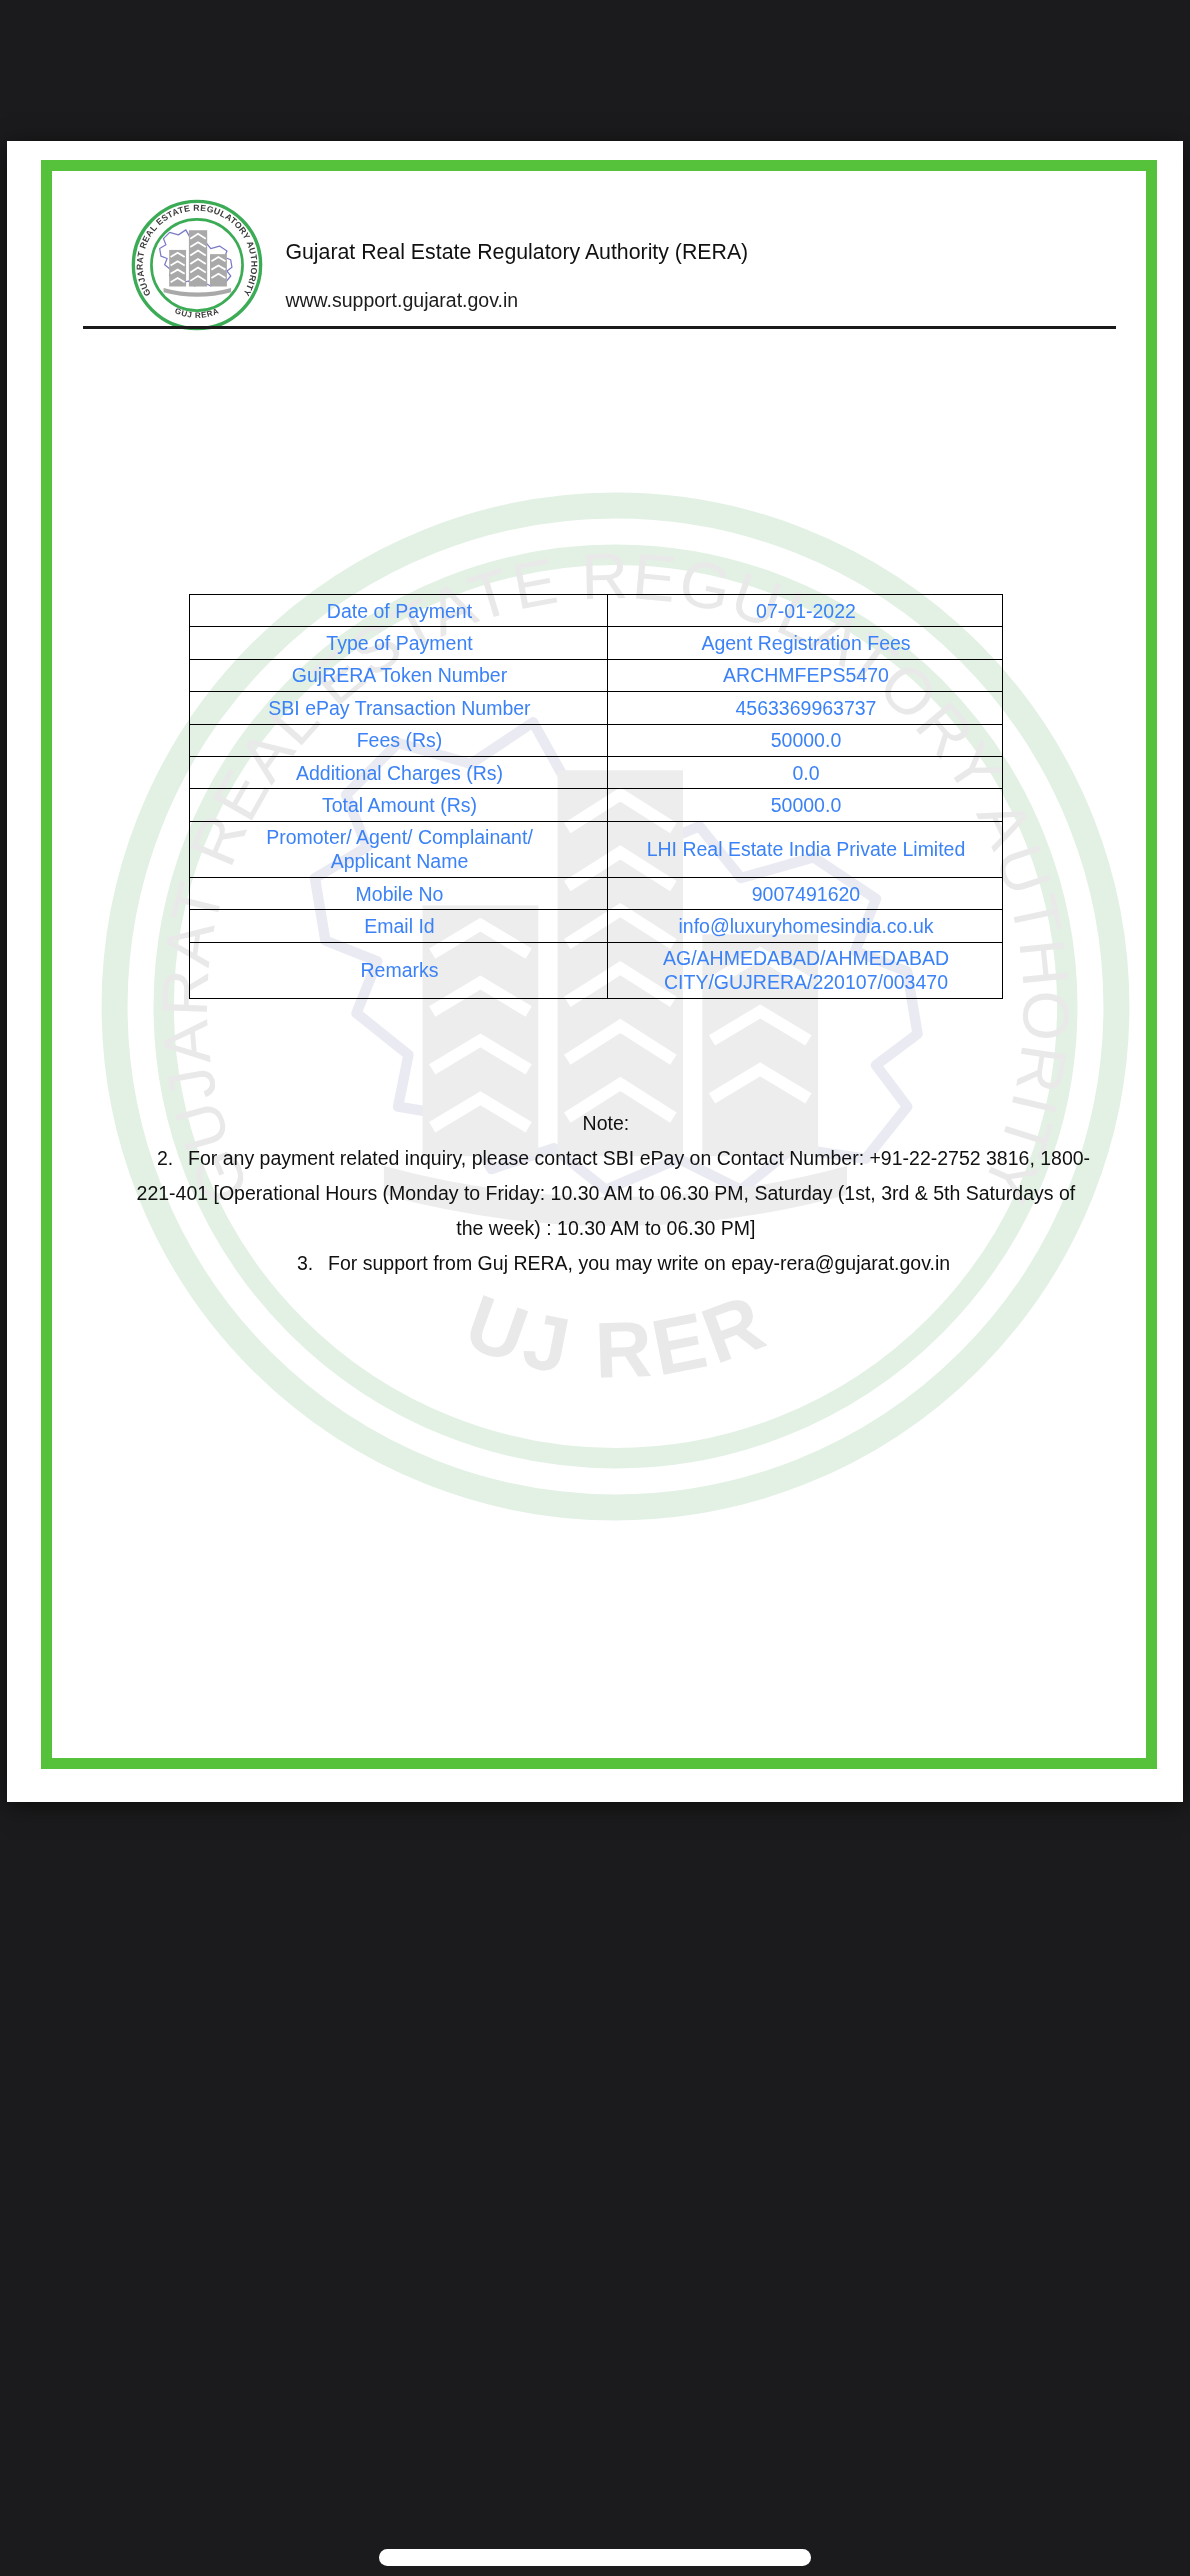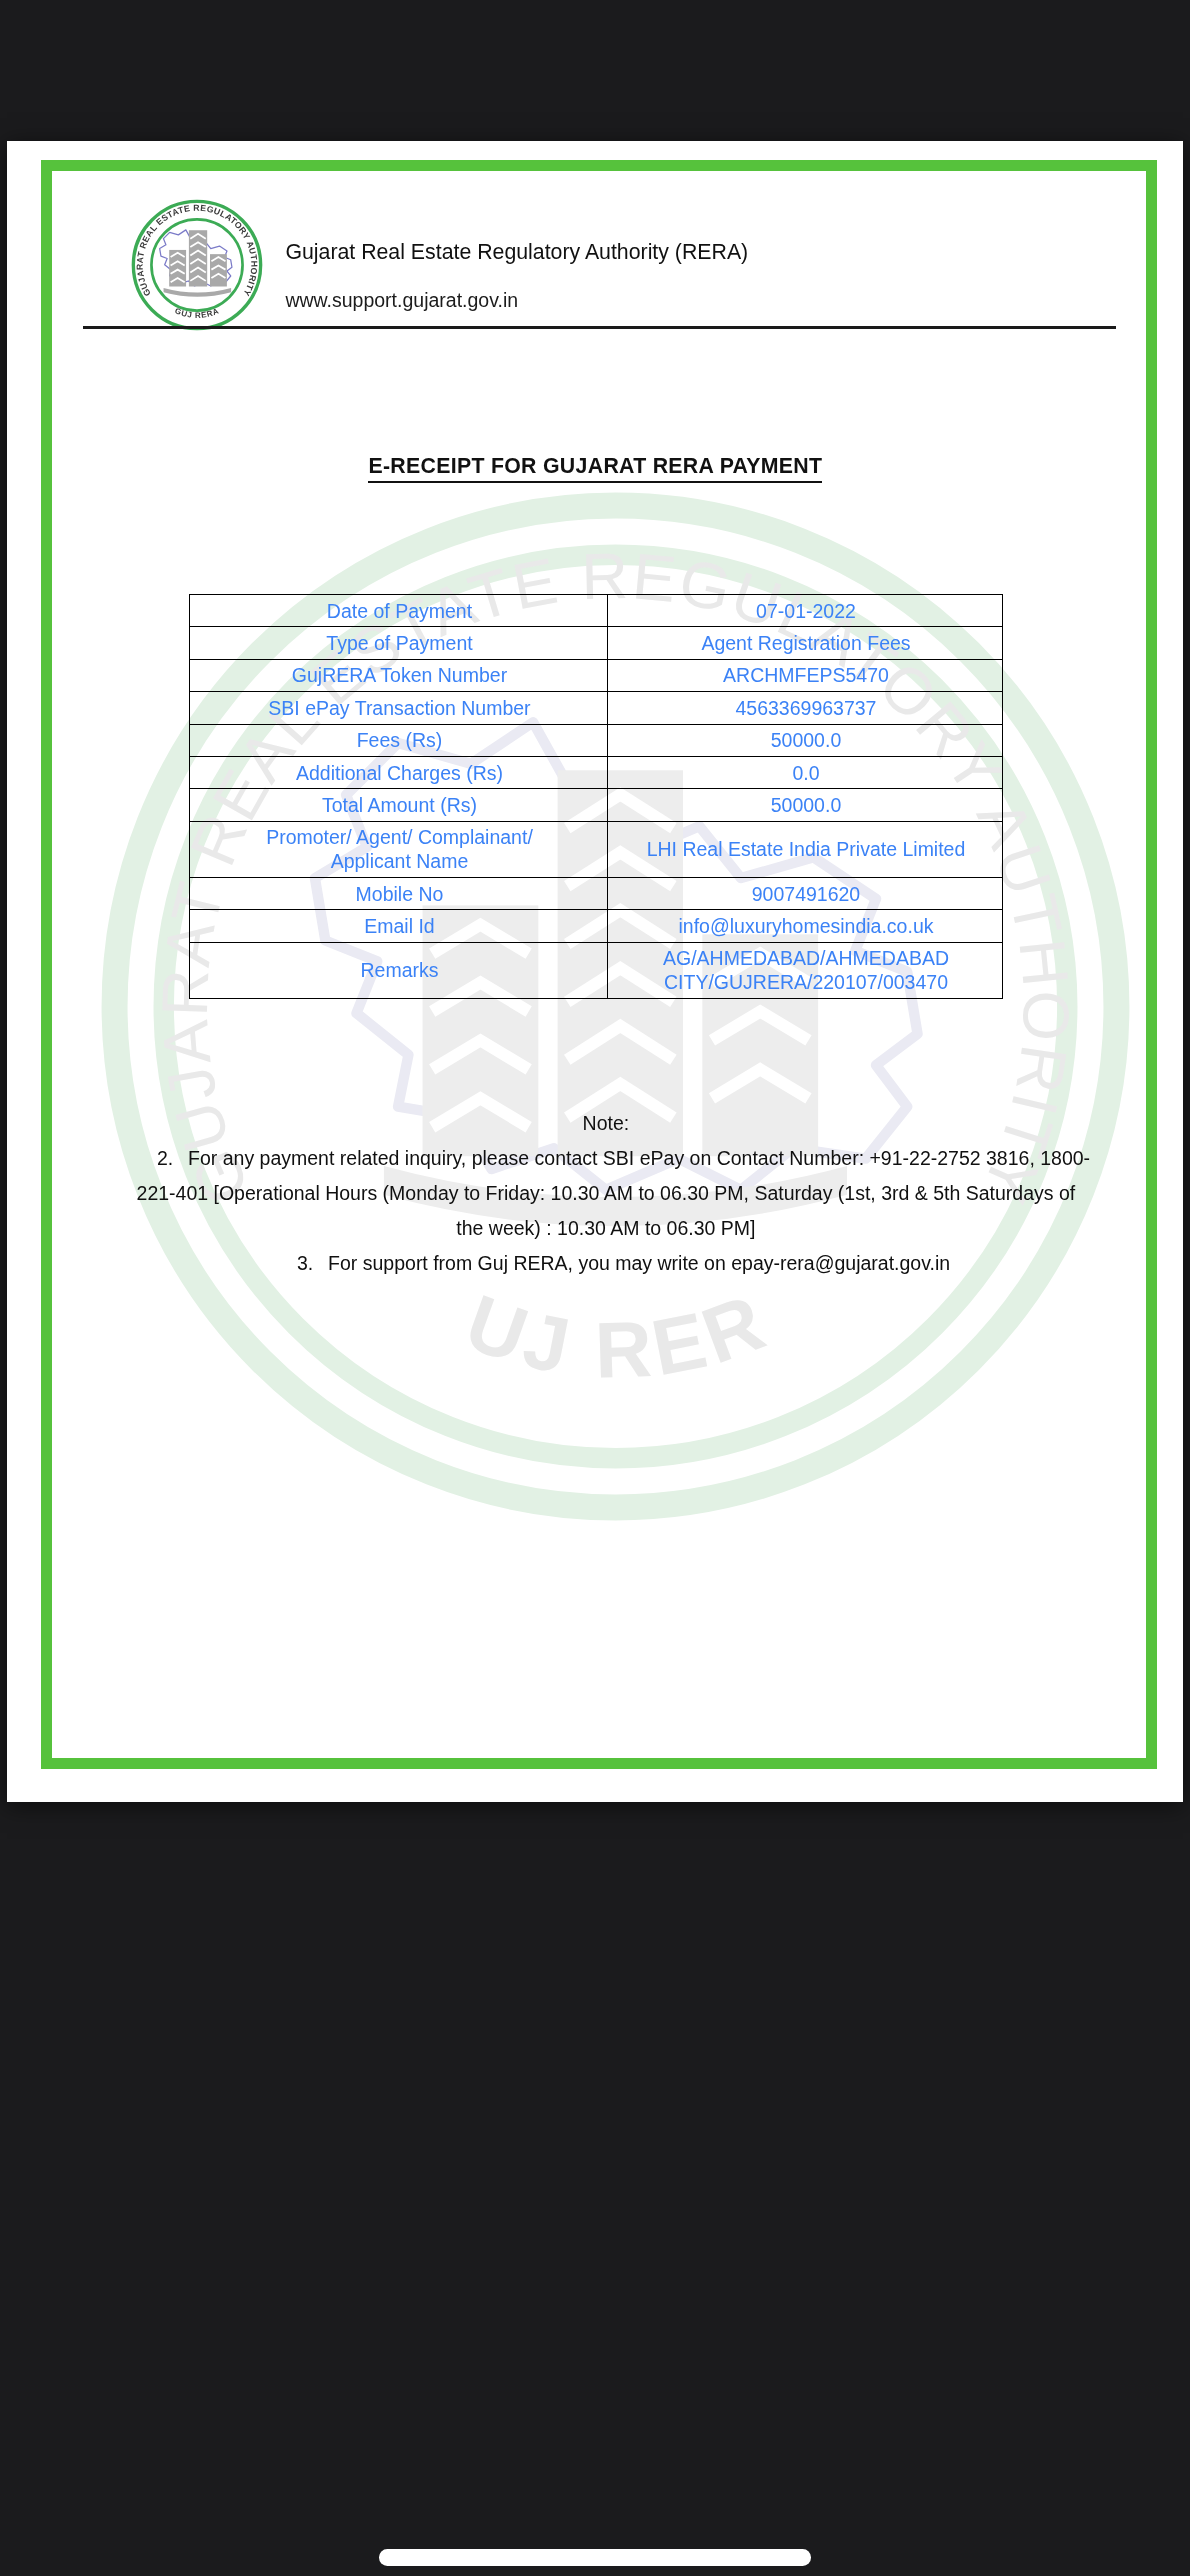--- a/index.html
+++ b/index.html
@@ -133,23 +133,20 @@
     </text>
     <text font-size="12" font-weight="bold" letter-spacing="1" fill="var(--stext)">
       <textPath href="#lg-bot-arc" startOffset="50%" text-anchor="middle">GUJ RERA</textPath>
     </text>
   </svg>
 
   <div class="hdr-title">Gujarat Real Estate Regulatory Authority (RERA)</div>
   <div class="hdr-url">www.support.gujarat.gov.in</div>
   <div class="hdr-rule"></div>
 
-  <div class="doc-title-wrap">
-    <span class="doc-title">E-RECEIPT FOR GUJARAT RERA PAYMENT</span>
-  </div>
 
   <table class="receipt">
     <tbody>
       <tr>
           <td class="c1">Date of Payment</td>
           <td>07-01-2022</td>
         </tr>
       <tr>
           <td class="c1">Type of Payment</td>
           <td>Agent Registration Fees</td>

